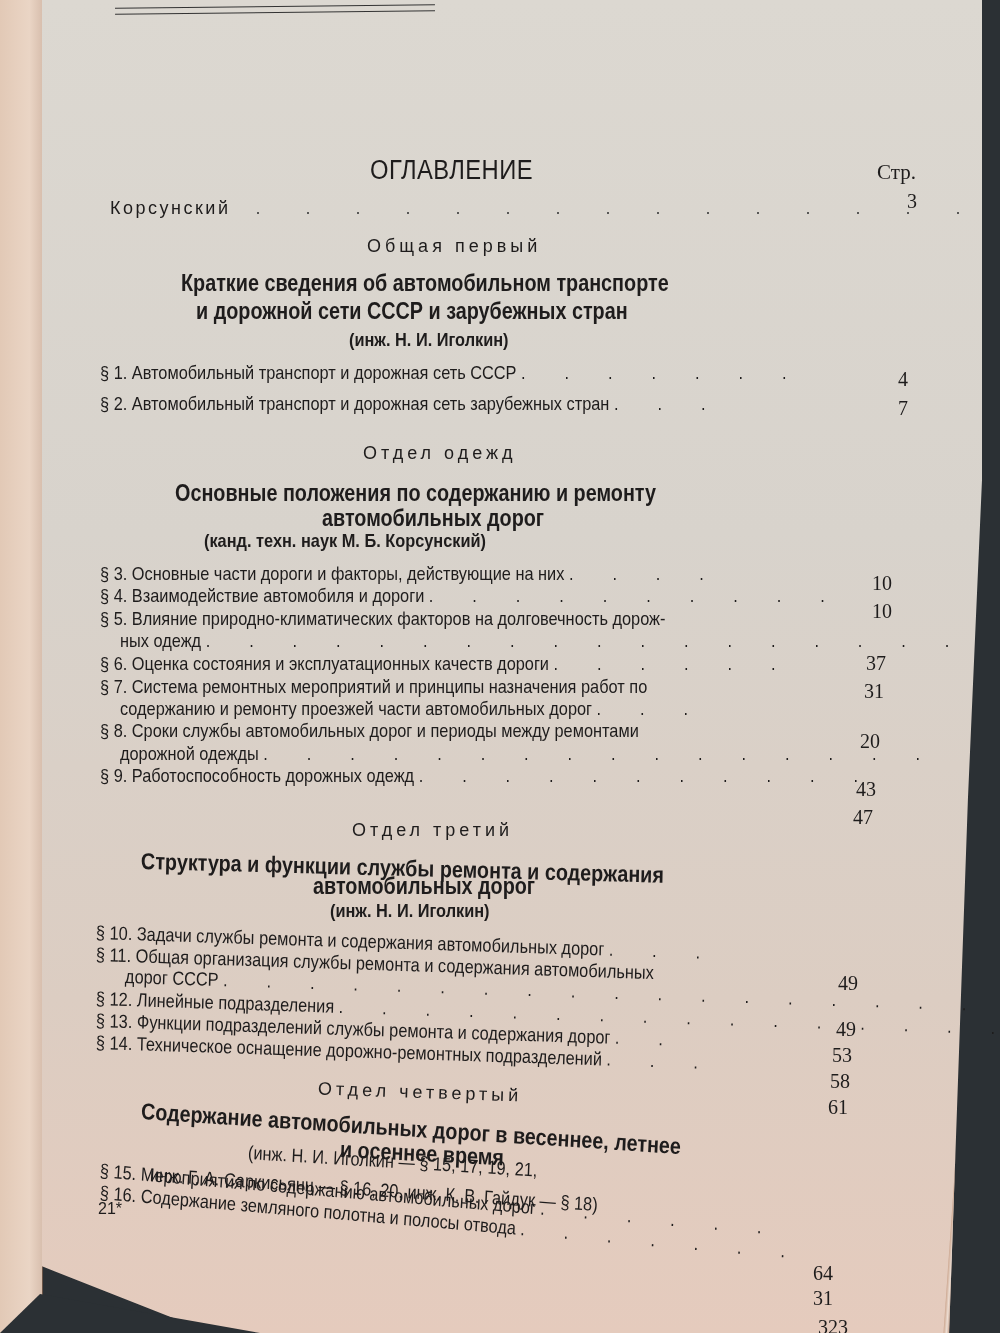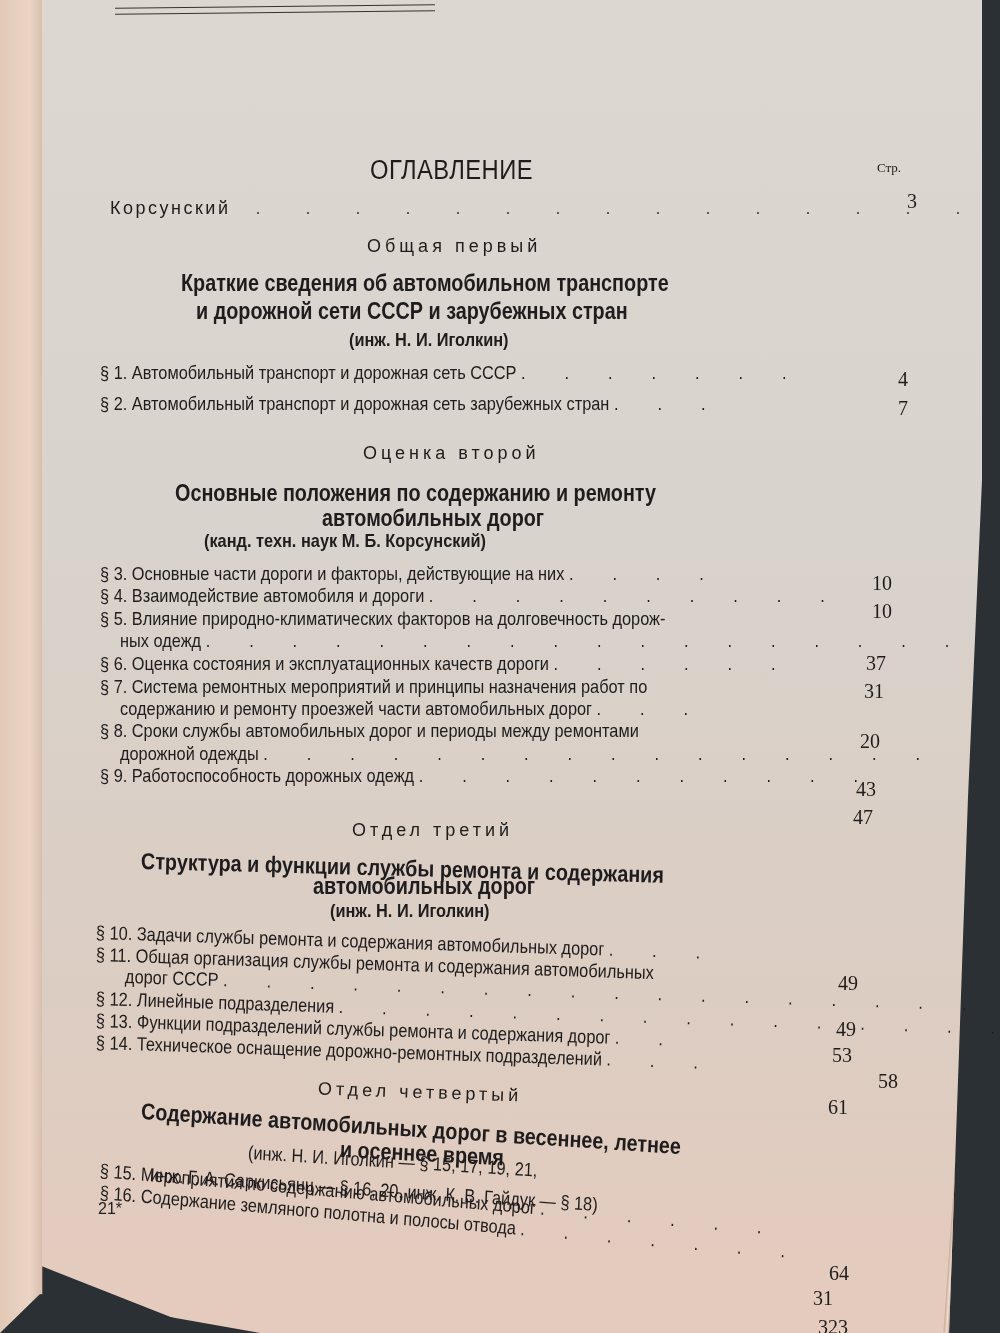--- a/index.html
+++ b/index.html
@@ -26,21 +26,21 @@
   .cover-corner {
     position:absolute; left:0; bottom:0; width:260px; height:60px;
     background:#2b3034;
     clip-path:polygon(0 100%,40px 35%,100% 100%);
   }
   .top-rule { position:absolute; left:115px; top:6px; width:320px; height:5px;
     border-top:1.5px solid #333; border-bottom:1.5px solid #333; transform:rotate(-0.6deg); }
   .text-layer { position:absolute; left:0; top:0; width:876px; height:1333px; color:#1e1c1c; }
   .abs { position:absolute; white-space:nowrap; }
   .heading { font-size:27px; letter-spacing:.5px; font-family:"Liberation Sans", sans-serif; transform:scaleX(.88); transform-origin:left; }
-  .stranitsa { font-size:13px; font-family:"Liberation Serif", serif; }
+  .stranitsa { font-size:21px; font-family:"Liberation Serif", serif; }
   .pg { font-family:"Liberation Serif", serif; font-size:20px; }
   .section-label { font-size:18px; letter-spacing:4px; }
   .section-title { font-size:23px; font-weight:bold; transform:scaleX(.86); transform-origin:left; }
   .author { font-size:19px; font-weight:bold; transform:scaleX(.86); transform-origin:left; }
   .entry { font-size:19px; transform:scaleX(.86); transform-origin:left; }
   .dots { letter-spacing:20px; }
   .sig { font-size:16px; }
 </style>
 </head>
 <body>
@@ -64,21 +64,21 @@
   <div class="abs section-label" style="left:367px;top:236px;">Общая первый</div>
   <div class="abs section-title" style="left:181px;top:270px;">Краткие сведения об автомобильном транспорте</div>
   <div class="abs section-title" style="left:196px;top:298px;">и дорожной сети СССР и зарубежных стран</div>
   <div class="abs author" style="left:349px;top:329px;">(инж. Н. И. Иголкин)</div>
 
   <div class="abs entry" style="left:100px;top:362px;"><span>§ 1.</span> <span>Автомобильный транспорт и дорожная сеть СССР</span> <span class="dots">. . . . . . .</span></div>
   <div class="abs pg" style="left:898px;top:368px;">4</div>
   <div class="abs entry" style="left:100px;top:393px;"><span>§ 2.</span> <span>Автомобильный транспорт и дорожная сеть зарубежных стран</span> <span class="dots">. . .</span></div>
   <div class="abs pg" style="left:898px;top:397px;">7</div>
 
-  <div class="abs section-label" style="left:363px;top:443px;">Оценка второй</div>
+  <div class="abs section-label" style="left:363px;top:443px;">Отдел одежд</div>
   <div class="abs section-title" style="left:175px;top:480px;">Основные положения по содержанию и ремонту</div>
   <div class="abs section-title" style="left:322px;top:505px;">автомобильных дорог</div>
   <div class="abs author" style="left:204px;top:530px;">(канд. техн. наук М. Б. Корсунский)</div>
 
   <div class="abs entry" style="left:100px;top:563px;"><span>§ 3.</span> <span>Основные части дороги и факторы, действующие на них</span> <span class="dots">. . . .</span></div>
   <div class="abs pg" style="left:872px;top:572px;">10</div>
   <div class="abs entry" style="left:100px;top:585px;"><span>§ 4.</span> <span>Взаимодействие автомобиля и дороги</span> <span class="dots">. . . . . . . . . .</span></div>
   <div class="abs pg" style="left:872px;top:600px;">10</div>
   <div class="abs entry" style="left:100px;top:608px;"><span>§ 5.</span> <span>Влияние природно-климатических факторов на долговечность дорож-</span></div>
   <div class="abs entry" style="left:120px;top:630px;"><span>ных одежд</span> <span class="dots">. . . . . . . . . . . . . . . . . .</span></div>
@@ -100,30 +100,30 @@
   <div class="abs author" style="left:330px;top:900px;">(инж. Н. И. Иголкин)</div>
 
   <div class="abs entry" style="left:96px;top:922px;transform:scaleX(.86) rotate(1.6deg);"><span>§ 10.</span> <span>Задачи службы ремонта и содержания автомобильных дорог</span> <span class="dots">. . .</span></div>
   <div class="abs pg" style="left:838px;top:972px;">49</div>
   <div class="abs entry" style="left:96px;top:944px;transform:scaleX(.86) rotate(1.6deg);"><span>§ 11.</span> <span>Общая организация службы ремонта и содержания автомобильных</span></div>
   <div class="abs entry" style="left:125px;top:966px;transform:scaleX(.86) rotate(1.6deg);"><span>дорог СССР</span> <span class="dots">. . . . . . . . . . . . . . . . . . . .</span></div>
   <div class="abs pg" style="left:836px;top:1018px;">49</div>
   <div class="abs entry" style="left:96px;top:988px;transform:scaleX(.86) rotate(1.6deg);"><span>§ 12.</span> <span>Линейные подразделения</span> <span class="dots">. . . . . . . . . . . . . . . . .</span></div>
   <div class="abs pg" style="left:832px;top:1044px;">53</div>
   <div class="abs entry" style="left:96px;top:1010px;transform:scaleX(.86) rotate(1.6deg);"><span>§ 13.</span> <span>Функции подразделений службы ремонта и содержания дорог</span> <span class="dots">. .</span></div>
-  <div class="abs pg" style="left:830px;top:1070px;margin-left:48px;">58</div>
+  <div class="abs pg" style="left:830px;top:1070px;">58</div>
   <div class="abs entry" style="left:96px;top:1032px;transform:scaleX(.86) rotate(1.6deg);"><span>§ 14.</span> <span>Техническое оснащение дорожно-ремонтных подразделений</span> <span class="dots">. . .</span></div>
   <div class="abs pg" style="left:828px;top:1096px;">61</div>
 
   <div class="abs section-label" style="left:318px;top:1082px;transform:rotate(2deg);">Отдел четвертый</div>
   <div class="abs section-title" style="left:141px;top:1098px;transform:scaleX(.86) rotate(3.2deg);">Содержание автомобильных дорог в весеннее, летнее</div>
   <div class="abs section-title" style="left:340px;top:1136px;transform:scaleX(.86) rotate(2.5deg);">и осеннее время</div>
   <div class="abs author" style="left:248px;top:1142px;transform:scaleX(.86) rotate(3deg);font-weight:normal;">(инж. Н. И. Иголкин — § 15, 17, 19, 21,</div>
   <div class="abs author" style="left:150px;top:1164px;transform:scaleX(.86) rotate(3.3deg);font-weight:normal;">инж. Г. А. Саркисьянц — § 16, 20, инж. К. В. Гайдук — § 18)</div>
 
   <div class="abs entry" style="left:100px;top:1160px;transform:scaleX(.86) rotate(4.2deg);"><span>§ 15.</span> <span>Мероприятия по содержанию автомобильных дорог</span> <span class="dots">. . . . . .</span></div>
-  <div class="abs pg" style="left:813px;top:1262px;margin-left:16px;">64</div>
+  <div class="abs pg" style="left:813px;top:1262px;">64</div>
   <div class="abs entry" style="left:100px;top:1182px;transform:scaleX(.86) rotate(4.2deg);"><span>§ 16.</span> <span>Содержание земляного полотна и полосы отвода</span> <span class="dots">. . . . . . .</span></div>
   <div class="abs pg" style="left:813px;top:1287px;">31</div>
 
   <div class="abs sig" style="left:98px;top:1200px;">21*</div>
   <div class="abs pg" style="left:818px;top:1316px;">323</div>
 </div>
 
 </body></html>

